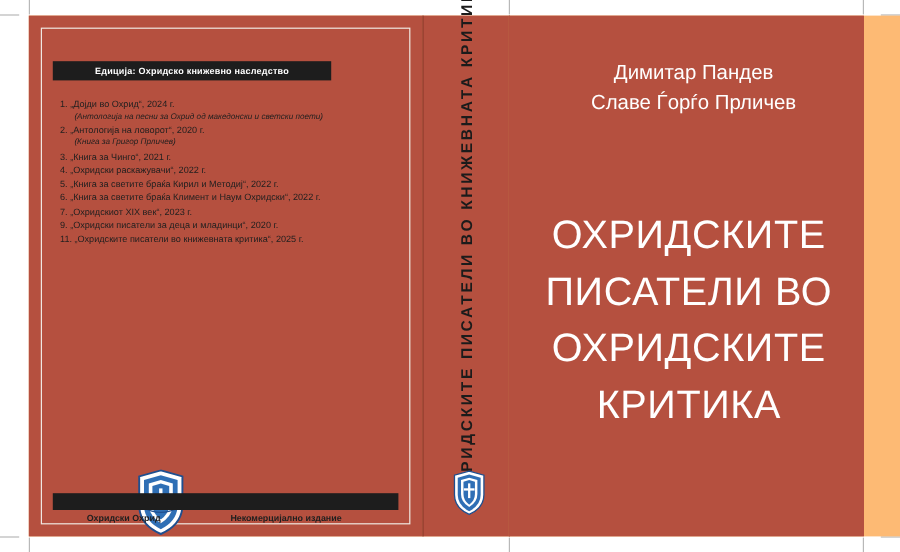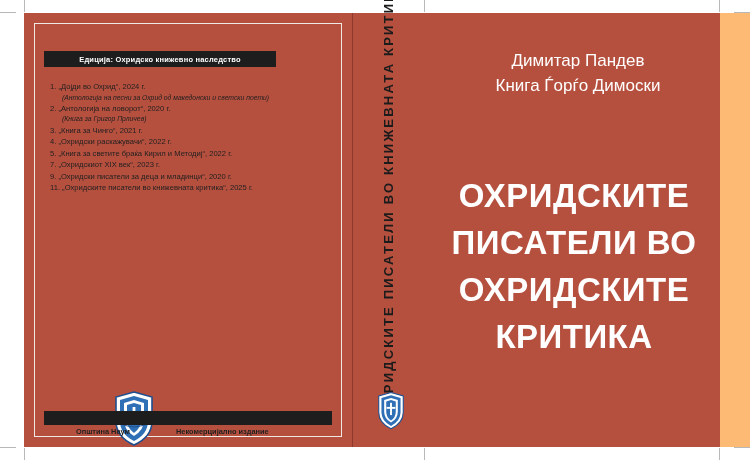--- a/index.html
+++ b/index.html
@@ -126,21 +126,21 @@
     left: 20px;
     top: 414px;
     width: 288px;
     display: flex;
     align-items: center;
     color: #1f1f1f;
     font-size: 7.4px;
     font-weight: bold;
   }
   .bottom-labels .muni { width: 118px; text-align: center; }
-  .bottom-labels .noncom { margin-left: 14px; }
+  .bottom-labels .noncom { margin-left: 30px; }
 
   
   .spine {
     position: absolute;
     left: 328px;
     top: 0;
     width: 72px;
     height: 434px;
     background: #b5503f;
   }
@@ -201,21 +201,21 @@
     font-weight: normal;
   }
   .front-title {
     position: absolute;
     left: 14px;
     top: 160px;
     width: 272px;
     text-align: center;
     color: #ffffff;
     font-size: 33px;
-    font-weight: bold;
+    font-weight: normal;
     line-height: 1.42;
     letter-spacing: 0.5px;
   }
   .front-title .line { display: block; }
 </style>
 </head>
 <body>
 
 <div id="page">
 
@@ -238,38 +238,39 @@
       <div class="series-bar">Едиција: Охридско книжевно наследство</div>
 
       <div class="booklist" id="booklist">
           <div class="entry">1. „Дојди во Охрид“, 2024 г.</div>
           <div class="sub">(Антологија на песни за Охрид од македонски и светски поети)</div>
           <div class="entry">2. „Антологија на ловорот“, 2020 г.</div>
           <div class="sub">(Книга за Григор Прличев)</div>
           <div class="entry">3. „Книга за Чинго“, 2021 г.</div>
           <div class="entry">4. „Охридски раскажувачи“, 2022 г.</div>
           <div class="entry">5. „Книга за светите браќа Кирил и Методиј“, 2022 г.</div>
+          <div class="entry">6. „Книга за светите браќа Климент и Наум Охридски“, 2022 г.</div>
           <div class="entry">7. „Охридскиот XIX век“, 2023 г.</div>
           <div class="entry">9. „Охридски писатели за деца и младинци“, 2020 г.</div>
           <div class="entry">11. „Охридските писатели во книжевната критика“, 2025 г.</div>
         </div>
 
       <svg class="crest-back" viewBox="0 0 44 56">
         <path d="M22 1 L40 6 L40 30 Q40 46 22 54 Q4 46 4 30 L4 6 Z" fill="#ffffff" stroke="#1f4f8f" stroke-width="1.6"></path>
         <path d="M22 5 L36 9 L36 30 Q36 43 22 50 Q8 43 8 30 L8 9 Z" fill="#2f6fb5"></path>
         <path d="M22 9 L32 12 L32 29 Q32 39 22 45 Q12 39 12 29 L12 12 Z" fill="#ffffff"></path>
         <path d="M22 12 L29 14 L29 29 Q29 37 22 42 Q15 37 15 29 L15 14 Z" fill="#2f6fb5"></path>
         <rect x="20.6" y="16" width="2.8" height="18" fill="#ffffff"></rect>
         <rect x="15.5" y="22" width="13" height="2.8" fill="#ffffff"></rect>
         <path d="M4 30 q18 12 36 0" fill="none" stroke="#1f4f8f" stroke-width="1"></path>
       </svg>
 
       <div class="bottom-bar"></div>
       <div class="bottom-labels">
-        <span class="muni">Општина Наум</span>
+        <span class="muni">Охридски Охрид</span>
         <span class="noncom">Некомерцијално издание</span>
       </div>
     </div>
 
     <div class="spine"></div>
     <div class="spine-rule-left"></div>
     <div class="spine-rule-right"></div>
     <div class="spine-title">
       <span>ОХРИДСКИТЕ ПИСАТЕЛИ ВО КНИЖЕВНАТА КРИТИКА</span>
     </div>
@@ -278,21 +279,21 @@
       <path d="M22 5 L36 9 L36 30 Q36 43 22 50 Q8 43 8 30 L8 9 Z" fill="#2f6fb5"></path>
       <path d="M22 9 L32 12 L32 29 Q32 39 22 45 Q12 39 12 29 L12 12 Z" fill="#ffffff"></path>
       <path d="M22 12 L29 14 L29 29 Q29 37 22 42 Q15 37 15 29 L15 14 Z" fill="#2f6fb5"></path>
       <rect x="20.6" y="16" width="2.8" height="18" fill="#ffffff"></rect>
       <rect x="15.5" y="22" width="13" height="2.8" fill="#ffffff"></rect>
     </svg>
 
     <div class="front">
       <div class="authors" id="authors">
           <div>Димитар Пандев</div>
-          <div>Книга Ѓорѓо Димоски</div>
+          <div>Славе Ѓорѓо Прличев</div>
         </div>
       <div class="front-title" id="fronttitle">
           <span class="line">ОХРИДСКИТЕ</span>
           <span class="line">ПИСАТЕЛИ ВО</span>
           <span class="line">ОХРИДСКИТЕ</span>
           <span class="line">КРИТИКА</span>
         </div>
     </div>
 
   </div>

